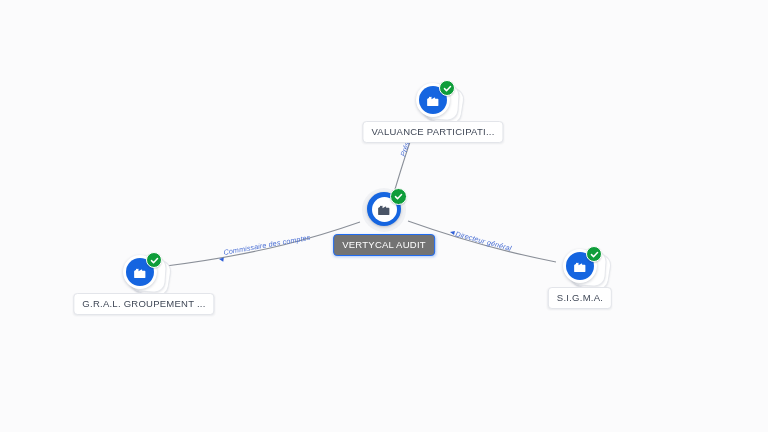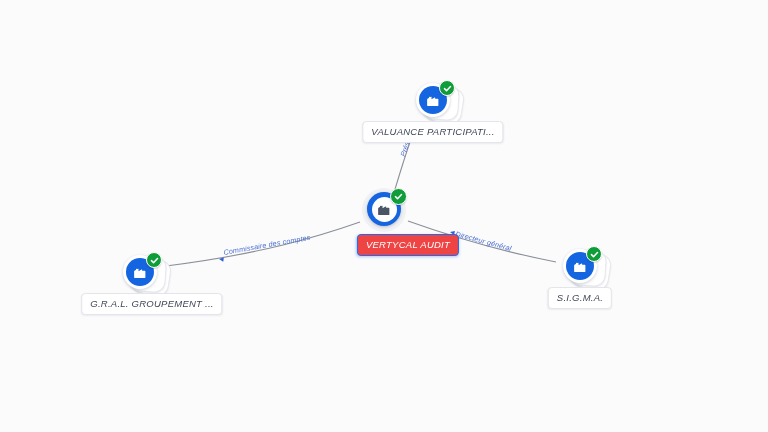--- a/index.html
+++ b/index.html
@@ -178,28 +178,26 @@
     white-space: nowrap;
     font-size: 9.5px;
     line-height: 1;
     padding: 5px 8px 5px 8px;
     border-radius: 4px;
     background: #ffffff;
     border: 1px solid #e3e5ea;
     color: #3f4756;
     letter-spacing: .25px;
     box-shadow: 0 1px 2px rgba(20,30,60,.07);
-    font-style: italic;
   }
   .node-label.selected {
-    background: #ef4444;
+    background: #737373;
     border-color: #1f6bf0;
     color: #ffffff;
     box-shadow: 0 1px 3px rgba(31,107,240,.35);
-    margin-left: 24px;
   }
 </style>
 </head>
 <body>
 
 <div id="graph-canvas">
 
   <svg id="edge-layer" viewBox="0 0 768 432" width="768" height="432">
       <g>
         <path class="edge-path" d="M 393 196 C 399 176, 406 152, 414 131"></path>
@@ -269,21 +267,21 @@
                 <circle fill="#ffffff" cx="7.15" cy="8.55" r="1.25"></circle>
               </svg>
             </div>
           </div>
           <div class="verified-badge">
             <svg width="9" height="9" viewBox="0 0 12 12" aria-hidden="true">
               <path d="M2 6.2 L4.7 8.9 L10 3.3" fill="none" stroke="#ffffff" stroke-width="2" stroke-linecap="round" stroke-linejoin="round"></path>
             </svg>
           </div>
         </div>
-        <div class="node-label" style="left: 12px; top: 20px;">G.R.A.L. GROUPEMENT ...</div>
+        <div class="node-label" style="left: 4px; top: 20px;">G.R.A.L. GROUPEMENT ...</div>
       </div>
       <div class="node" style="left: 580px; top: 267px;">
         <div class="node-stack">
           <div class="stack-card c2"></div>
           <div class="stack-card c1"></div>
           <div class="node-avatar">
             <div class="disc">
               <svg width="16" height="16" viewBox="0 0 24 24" aria-hidden="true">
                 <path fill="#ffffff" d="M3.2 20.4V11.2c0-.42.22-.8.58-1.01l5.1-2.98c.4-.23.9.06.9.53v3.04l4.5-2.63c.4-.24.9.05.9.52v1.55h3.9c.55 0 1 .45 1 1v9.18c0 .33-.27.6-.6.6H3.8a.6.6 0 0 1-.6-.6Zm3.05-6.1h1.9v1.9h-1.9v-1.9Zm0 3.1h1.9v1.9h-1.9v-1.9Zm4.35-3.1h1.9v1.9h-1.9v-1.9Zm0 3.1h1.9v1.9h-1.9v-1.9Zm4.6-3.1h1.9v1.9h-1.9v-1.9Zm0 3.1h1.9v1.9h-1.9v-1.9Z"></path>
                 <circle fill="#ffffff" cx="7.15" cy="8.55" r="1.25"></circle>

